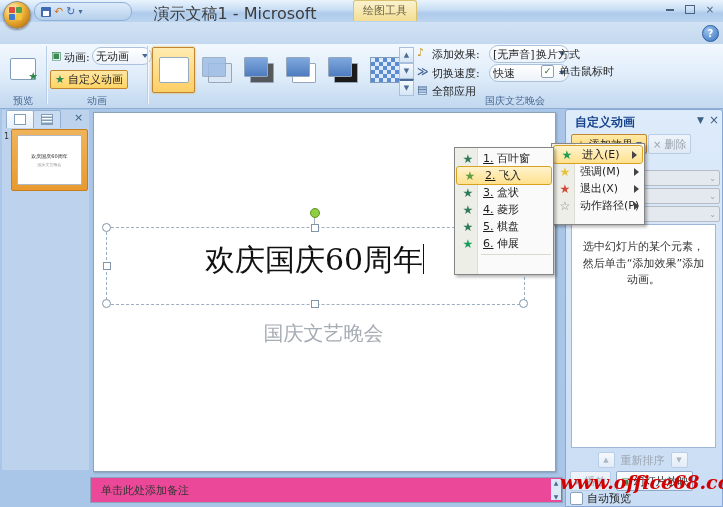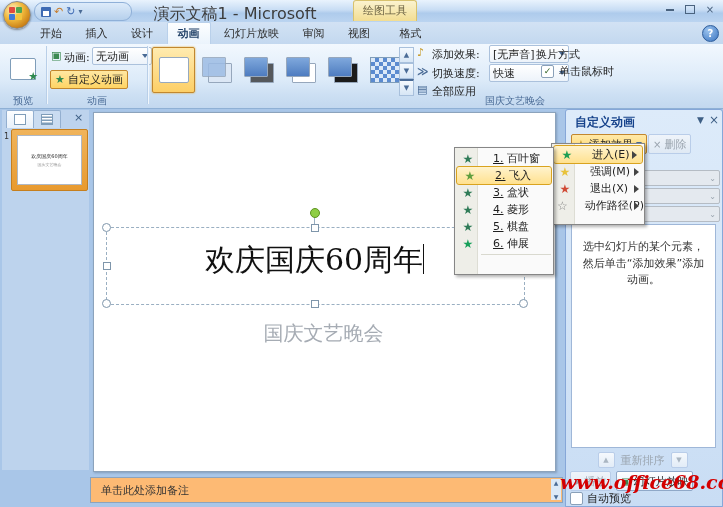--- a/index.html
+++ b/index.html
@@ -33,21 +33,21 @@
     background:radial-gradient(circle at 35% 30%,#9cc4ef,#3a74c0);color:#fff;font-size:10px;font-weight:bold;
     text-align:center;line-height:15px;border:1px solid #2e5d9b;}
   
   .ribbon{left:0;top:44px;width:723px;height:64px;
     background:linear-gradient(#F2F8FE,#DDEBF9 55%,#CCDFF3 80%,#C3D8EF);border-bottom:1px solid #8FB0D5;}
   .gsep{top:46px;width:1px;height:58px;background:#B9CFE8;box-shadow:1px 0 0 #F0F6FC;}
   .glabel{top:94px;height:12px;font-size:10px;color:#4A6B96;text-align:center;}
   .bigbtn{display:flex;flex-direction:column;align-items:center;justify-content:center;border-radius:3px;}
   .pv-icon{width:24px;height:20px;background:#fff;border:1px solid #7f9db9;border-radius:2px;position:relative;}
   .pv-icon span{position:absolute;right:-3px;bottom:-4px;color:#2f8a4f;font-size:11px;}
-  .combo{background:linear-gradient(#fff,#EDF3FA);border:1px solid #ABC1DC;border-radius:2px;
+  .combo{background:linear-gradient(#fff,#EDF3FA);border:1px solid #ABC1DC;border-radius:9px;
     display:flex;align-items:center;justify-content:space-between;padding:0 3px;height:16px;}
   .combo .v{overflow:hidden;white-space:nowrap;}
   .arrow-d{width:0;height:0;border-left:3px solid transparent;border-right:3px solid transparent;border-top:4px solid #4a6b96;}
   .btn-hl{background:linear-gradient(#FFE7A2,#FFD464);border:1px solid #C2872E;border-radius:2px;
     display:flex;align-items:center;gap:3px;padding:0 4px;height:17px;}
   .thumb{top:47px;width:41px;height:44px;border:1px solid transparent;border-radius:2px;display:flex;align-items:center;justify-content:center;}
   .thumb.sel{background:linear-gradient(#FFEBB0,#FDCF66);border:1px solid #C2872E;box-shadow:0 0 2px #E3A21A;}
   .mini{position:relative;width:30px;height:26px;}
   .mini .back,.mini .front{position:absolute;width:22px;height:18px;border:1px solid #96A7BC;border-radius:1px;}
   .mini .back{right:0;bottom:0;}
@@ -72,39 +72,39 @@
   .sthumb .page{position:absolute;left:5px;top:5px;right:5px;bottom:5px;background:#fff;border:1px solid #B0B8C4;
     display:flex;flex-direction:column;align-items:center;justify-content:center;}
   
   .slide{left:93px;top:112px;width:461px;height:358px;background:#fff;border:1px solid #8CA3BC;box-shadow:1px 1px 2px rgba(60,80,110,.35);}
   .tbox{border:1px dashed #9AAFC2;}
   .handle-c{position:absolute;width:7px;height:7px;border-radius:50%;background:#fff;border:1px solid #7f96ab;}
   .handle-s{position:absolute;width:6px;height:6px;background:#fff;border:1px solid #7f96ab;}
   .rot{position:absolute;width:8px;height:8px;border-radius:50%;background:#8FCE45;border:1px solid #5E9421;}
   .caret{display:inline-block;width:1px;height:30px;background:#111;vertical-align:-4px;}
   
-  .notes{left:90px;top:477px;width:471px;height:24px;background:#fdba74;border:1px solid #8CA3BC;}
+  .notes{left:90px;top:477px;width:471px;height:24px;background:#ec4899;border:1px solid #8CA3BC;}
   .nscroll{position:absolute;right:1px;top:1px;width:10px;height:21px;background:#DCE9F7;display:flex;flex-direction:column;justify-content:space-between;align-items:center;font-size:6px;color:#4a6b96;}
   
   .pane{left:565px;top:109px;width:156px;height:396px;background:linear-gradient(#DDEBFA,#C9DDF4);border:1px solid #86A7D8;border-radius:3px 3px 0 0;}
   .pane-title{color:#15428B;font-weight:bold;font-size:12px;}
   .pbtn{display:flex;align-items:center;gap:3px;border-radius:2px;height:18px;padding:0 4px;}
   .pbtn.active{background:linear-gradient(#FFE9A8,#FFD769);border:1px solid #C2872E;}
   .pbtn.disabled{color:#9aa4ae;border:1px solid #B9CDE9;background:linear-gradient(#EFF4FA,#DFE9F4);}
   .ddl-dis{background:#E4E9EF;border:1px solid #B5BCC4;border-radius:2px;height:14px;display:flex;align-items:center;justify-content:flex-end;padding:0 3px;color:#9aa4ae;font-size:8px;}
   .listbox{background:#fff;border:1px solid #9FB7D8;}
   .dis{color:#9aa4ae;}
   .sqbtn{width:15px;height:14px;border:1px solid #B9CDE9;border-radius:2px;background:linear-gradient(#F5F9FD,#E2ECF7);
     display:flex;align-items:center;justify-content:center;font-size:7px;color:#AAB6C2;}
   
   .menu{background:#FAFAFA;border:1px solid #868686;box-shadow:2px 2px 3px rgba(0,0,0,.3);z-index:100;}
   .menu .strip{position:absolute;left:0;top:0;bottom:0;width:22px;background:#EEEEE8;border-right:1px solid #DDDDD4;}
   .mitem{position:relative;display:flex;align-items:center;height:17px;padding-left:4px;}
   .mitem .ico{width:18px;text-align:center;font-size:12px;z-index:2;}
-  .mitem .lab{padding-left:16px;white-space:nowrap;}
+  .mitem .lab{padding-left:6px;white-space:nowrap;}
   .mitem.hl{background:linear-gradient(#FFF3CD,#FFE18F);outline:1px solid #D9A31F;border-radius:2px;}
   .mitem .sub{position:absolute;right:5px;width:0;height:0;border-top:4px solid transparent;border-bottom:4px solid transparent;border-left:5px solid #444;}
   .msep{height:1px;background:#D9D9CF;margin:2px 2px 2px 26px;}
   .u{text-decoration:underline;}
   
   .wmark{z-index:60;color:#D40000;font-family:"DejaVu Serif","Liberation Serif",serif;
     font-style:italic;font-weight:bold;text-align:center;line-height:1.15;pointer-events:none;}
 </style>
 </head>
 <body>
@@ -129,30 +129,20 @@
   <div class="abs ctx-hdr" style="left:334px;width:62px;margin-left:19px;">绘图工具</div>
   <div class="abs winbtn" style="right:44px;">
       <span style="border-bottom:2px solid #4a637f;width:8px;display:inline-block"></span>
     </div>
   <div class="abs winbtn" style="right:24px;">
       <span style="border:1px solid #4a637f;width:8px;height:7px;display:inline-block"></span>
     </div>
   <div class="abs winbtn" style="right:4px;">×</div>
 
   <div class="abs tabrow"></div>
-  <div class="abs" style="left:30px;top:22px;white-space:nowrap;">
-    <span class="tab">开始</span>
-    <span class="tab">插入</span>
-    <span class="tab">设计</span>
-    <span class="tab active">动画</span>
-    <span class="tab">幻灯片放映</span>
-    <span class="tab">审阅</span>
-    <span class="tab">视图</span>
-    <span class="tab" style="margin-left:6px">格式</span>
-  </div>
   <div class="abs helpbtn" style="top:25px;">?</div>
 
   <div class="abs ribbon"></div>
 
   <div class="abs bigbtn" style="left:6px;top:48px;width:34px;height:42px;">
     <span class="pv-icon">
         <span>★</span>
       </span>
   </div>
   <div class="abs glabel" style="left:0px;width:46px;">预览</div>

